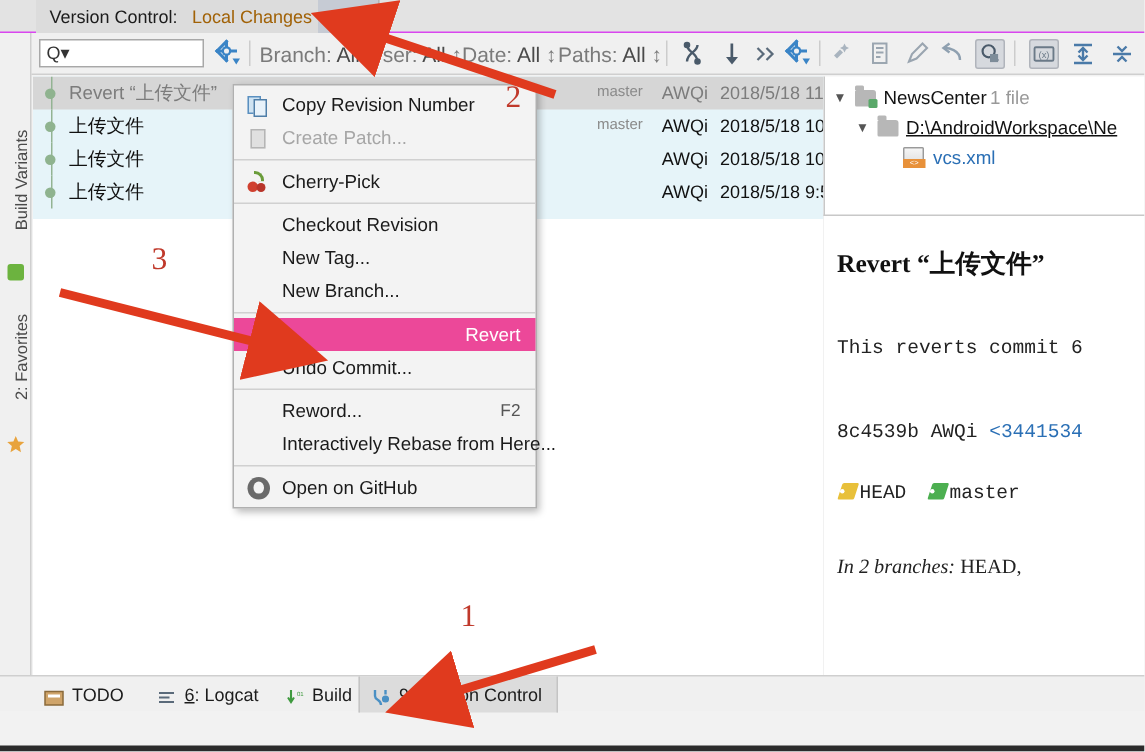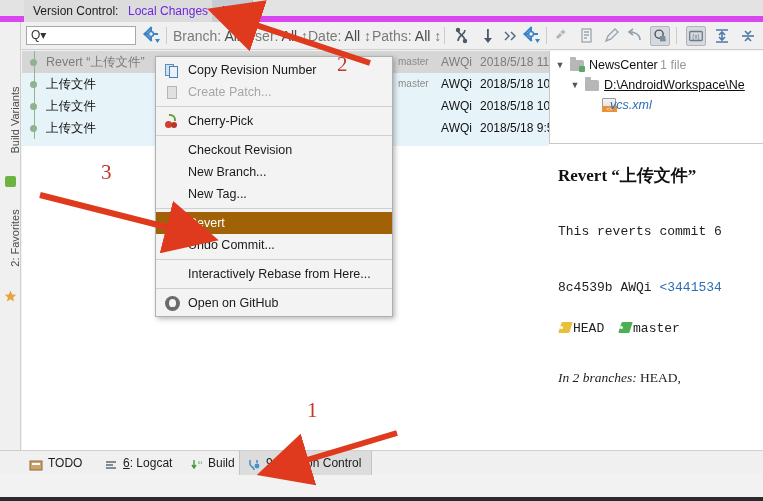--- a/index.html
+++ b/index.html
@@ -11,32 +11,32 @@
     font-size: 12px;
     color: #000;
     background: #f2f2f2;
   }
   #root { position: relative; width: 763px; height: 501px; }
 
   
   .tabstrip {
     position: absolute; left: 0; top: 0; width: 763px; height: 22px;
     background: #e3e3e3;
-    border-bottom: 6px solid #d946ef;
+    border-bottom: 1px solid #d946ef;
   }
   .tabstrip .vc-label {
     position: absolute; left: 24px; top: 0; height: 22px;
     line-height: 22px; padding: 0 9px;
     font-size: 12px; color: #1c1c1c;
     background: #dcdcdc;
     border-right: 1px solid #b4b4b4;
   }
   .tabstrip .tab {
     position: absolute; top: 0; height: 22px; line-height: 22px;
-    padding: 0 10px; font-size: 12px; color: #6d28d9;
+    padding: 0 10px; font-size: 12px; color: #a16207;
     border-right: 1px solid #b4b4b4;
     background: #dcdcdc;
   }
   .tabstrip .tab.selected {
     background: #c6cbd4;
     color: #2a2a2a;
   }
   #tab-local { left: 118px; }
   #tab-log   { left: 212px; }
 
@@ -193,34 +193,34 @@
   }
   .d-branches {
     position: absolute; left: 9px; top: 226px;
     font-family: "Liberation Serif", serif;
     font-size: 13.5px; color: #222; white-space: nowrap;
   }
   .d-branches em { font-style: italic; }
 
   
   .ctxmenu {
-    position: absolute; left: 155px; top: 56px; width: 238px;
+    position: absolute; left: 155px; top: 56px; width: 203px;
     background: #f3f3f3;
     border: 1px solid #b0b0b0;
     box-shadow: 2px 2px 5px rgba(0,0,0,0.28);
     padding: 2px 0;
     z-index: 40;
   }
   .mi {
     position: relative; height: 22px; line-height: 22px;
     padding-left: 32px; padding-right: 10px;
     font-size: 12.5px; color: #1a1a1a; white-space: nowrap;
   }
   .mi.disabled { color: #a6a6a6; }
-  .mi.highlight { background: #a16207; color: #fff; }
+  .mi.highlight { background: #ec4899; color: #fff; text-align: right; }
   .mi .shortcut {
     position: absolute; right: 10px; top: 0; font-size: 11.5px; color: #555;
   }
   .msep { height: 1px; margin: 3px 0; background: #d0d0d0; }
   .mi-icon { position: absolute; left: 9px; top: 4px; width: 15px; height: 15px; }
 
   
   .ic-copy { }
   .ic-copy .p1 { position: absolute; left: 0; top: 1px; width: 9px; height: 12px;
                  border: 1px solid #5a8fbf; background: #cfe3f2; }
@@ -493,21 +493,21 @@
       <span style="position:absolute;left:39px;">NewsCenter</span>
       <span class="filecount" style="position:absolute;left:110px;">1 file</span>
     </div>
     <div class="treerow" style="top:24px;">
       <span class="chev" style="left:19px;">▼</span>
       <span class="folder-icon" style="left:35px;"></span>
       <span style="position:absolute;left:54px;text-decoration:underline;">D:\AndroidWorkspace\Ne</span>
     </div>
     <div class="treerow" style="top:44px;">
       <span class="xmlfile-icon" style="left:52px;"></span>
-      <span class="linkblue" style="position:absolute;left:60px;font-style:italic;">vcs.xml</span>
+      <span class="linkblue" style="position:absolute;left:72px;">vcs.xml</span>
     </div>
   </div>
 
   <div class="detailsplit"></div>
 
   <div class="details">
     <div class="d-title">Revert “上传文件”</div>
     <div class="d-body">This reverts commit 6</div>
     <div class="d-hash">
       <span>8c4539b</span>
@@ -551,37 +551,41 @@
         </span>
       <span>Cherry-Pick</span>
     </div>
 
     <div class="msep"></div>
 
     <div class="mi">
       <span>Checkout Revision</span>
     </div>
     <div class="mi">
+      <span>New Tag...</span>
+    </div>
+    <div class="mi">
       <span>New Branch...</span>
-    </div>
-    <div class="mi">
-      <span>New Tag...</span>
     </div>
 
     <div class="msep"></div>
 
     <div class="mi highlight">
       <span>Revert</span>
     </div>
     <div class="mi">
       <span>Undo Commit...</span>
     </div>
 
     <div class="msep"></div>
 
+    <div class="mi">
+      <span>Reword...</span>
+      <span class="shortcut">F2</span>
+    </div>
     <div class="mi">
       <span>Interactively Rebase from Here...</span>
     </div>
 
     <div class="msep"></div>
 
     <div class="mi">
       <span class="mi-icon ic-gh">
           <i class="o"></i>
           <i class="i"></i>

